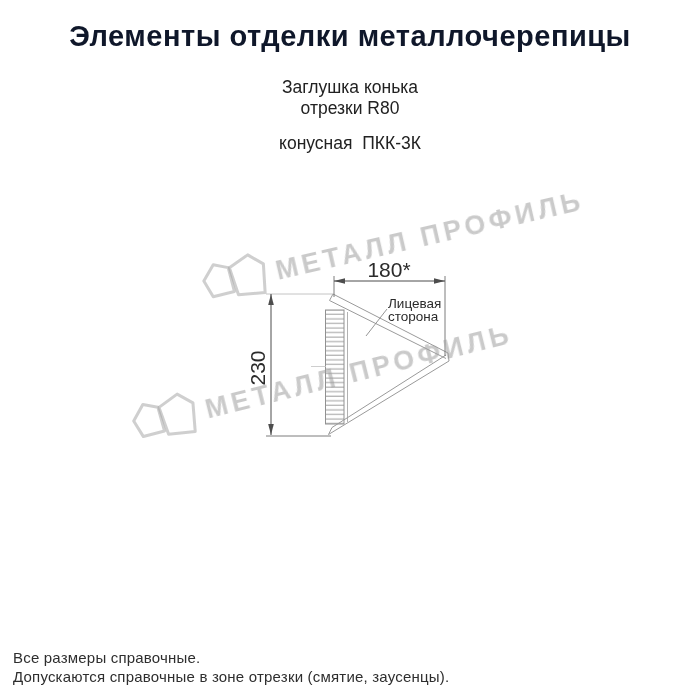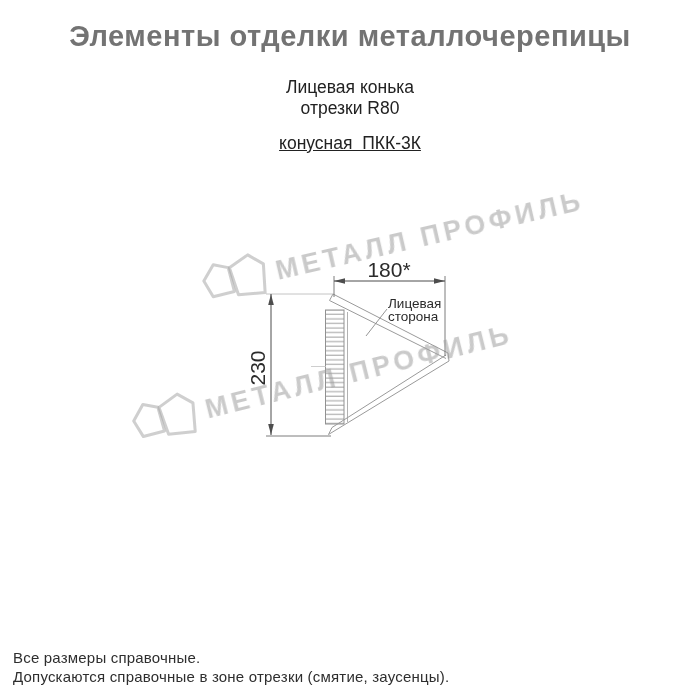--- a/index.html
+++ b/index.html
@@ -1,43 +1,43 @@
 <!DOCTYPE html>
 <html><head>
 <meta charset="utf-8">
 <style>
   html,body{margin:0;padding:0;background:#ffffff;}
   .page{position:relative;width:700px;height:700px;background:#fff;overflow:hidden;
         font-family:"Liberation Sans", sans-serif;color:#1f1f1f;}
   .title{position:absolute;left:0;top:20px;width:700px;text-align:center;
-         font-size:29px;font-weight:bold;letter-spacing:.5px;color:#737373;z-index:5;}
+         font-size:29px;font-weight:bold;letter-spacing:.5px;color:#0f172a;z-index:5;}
   .subtitle{position:absolute;left:0;top:77px;width:700px;text-align:center;
             font-size:17.5px;line-height:21px;color:#222;z-index:5;}
-  .subtitle .variant{margin-top:14px;white-space:pre;text-decoration:underline;}
+  .subtitle .variant{margin-top:14px;white-space:pre;}
   .drawing{position:absolute;left:0;top:0;z-index:2;}
   .dimtext{font-size:21px;fill:#2b2b2b;font-family:"Liberation Sans",sans-serif;}
   .lbltext{font-size:13.5px;fill:#2b2b2b;font-family:"Liberation Sans",sans-serif;}
   .wm{position:absolute;display:flex;align-items:center;gap:7px;z-index:3;
       pointer-events:none;}
   .wm .wmtext{font-size:27px;font-weight:bold;letter-spacing:4px;
       color:rgba(158,158,158,.55);filter:blur(.6px);white-space:nowrap;}
   .wm1{left:203px;top:262px;transform:rotate(-13deg);transform-origin:left center;}
   .wm2{left:133px;top:402px;transform:rotate(-14deg);transform-origin:left center;}
   .footer{position:absolute;left:13px;top:648px;font-size:15px;line-height:19px;
           color:#2e2e2e;letter-spacing:.2px;z-index:5;}
 </style>
 </head>
 <body>
 
 <div class="page">
 
   <div class="title">Элементы отделки металлочерепицы</div>
 
   <div class="subtitle">
-    <div>Лицевая конька</div>
+    <div>Заглушка конька</div>
     <div>отрезки R80</div>
     <div class="variant">конусная  ПКК-3К</div>
   </div>
 
   <svg class="drawing" width="700" height="700" viewBox="0 0 700 700">
     <defs>
       <pattern id="ribs" x="325.5" y="310.5" width="18.5" height="4.55" patternUnits="userSpaceOnUse">
         <line x1="0" y1="3.8" x2="18.5" y2="3.8" stroke="#8f8f8f" stroke-width="0.9"></line>
       </pattern>
     </defs>

